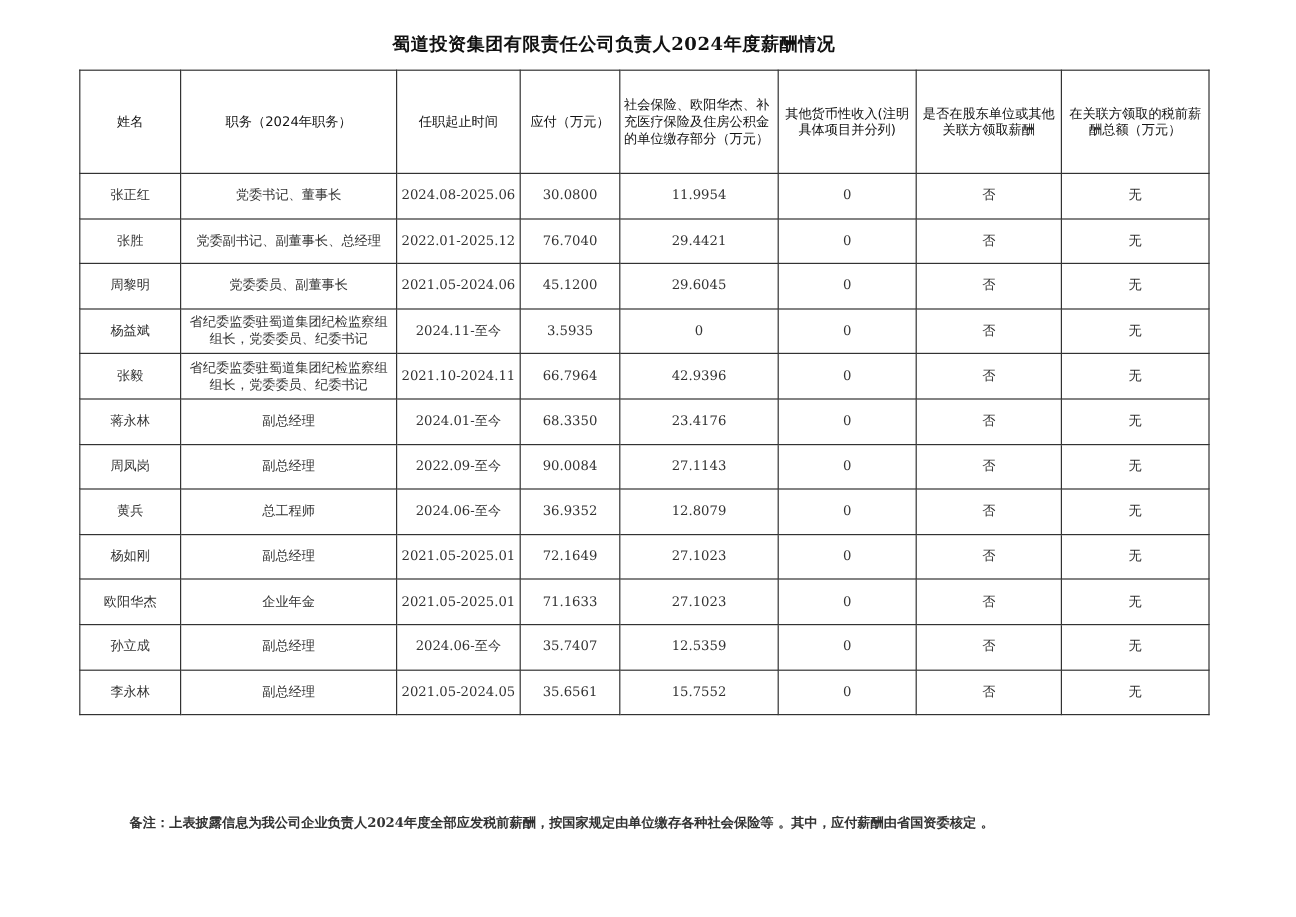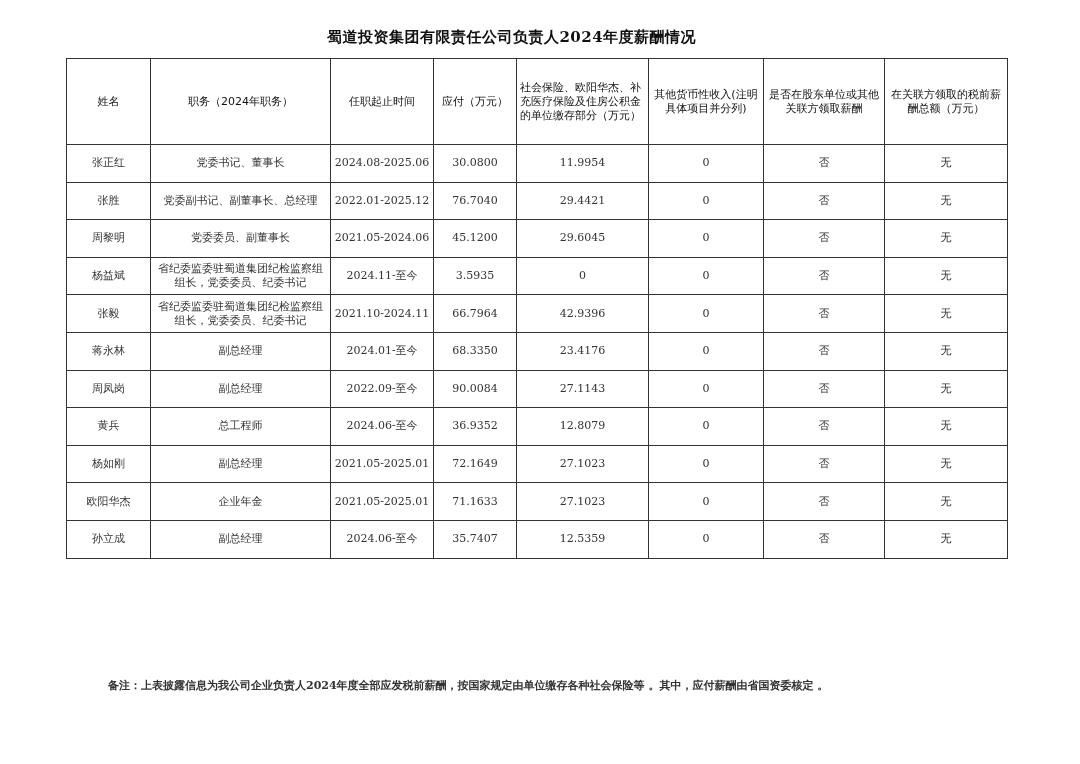--- a/index.html
+++ b/index.html
@@ -149,16 +149,26 @@
     <tr>
       <td>孙立成</td>
       <td>副总经理</td>
       <td>2024.06-至今</td>
       <td>35.7407</td>
       <td>12.5359</td>
       <td>0</td>
       <td>否</td>
       <td>无</td>
     </tr>
+    <tr>
+      <td>李永林</td>
+      <td>副总经理</td>
+      <td>2021.05-2024.05</td>
+      <td>35.6561</td>
+      <td>15.7552</td>
+      <td>0</td>
+      <td>否</td>
+      <td>无</td>
+    </tr>
   </tbody>
 </table>
 
 <div class="note">备注：上表披露信息为我公司企业负责人2024年度全部应发税前薪酬，按国家规定由单位缴存各种社会保险等 。其中，应付薪酬由省国资委核定 。</div>
 
 </body></html>

